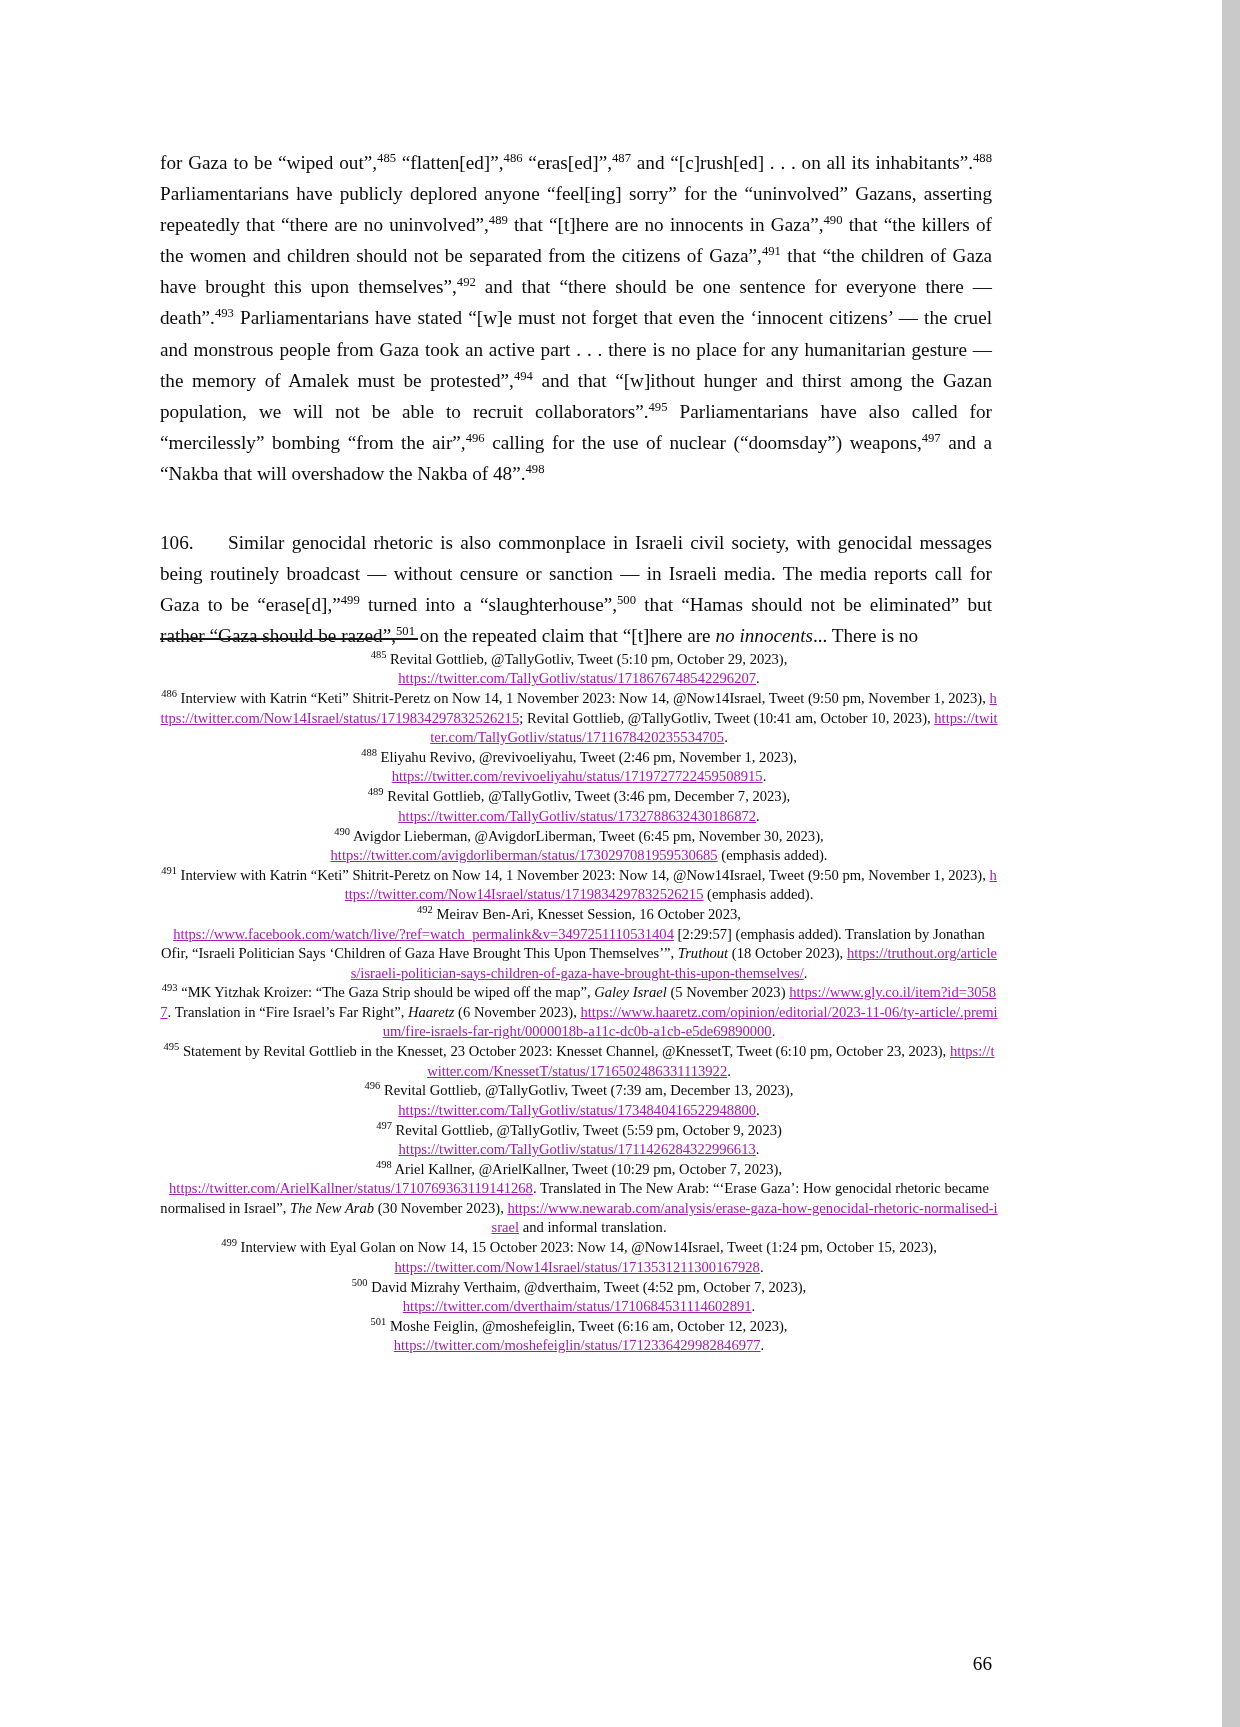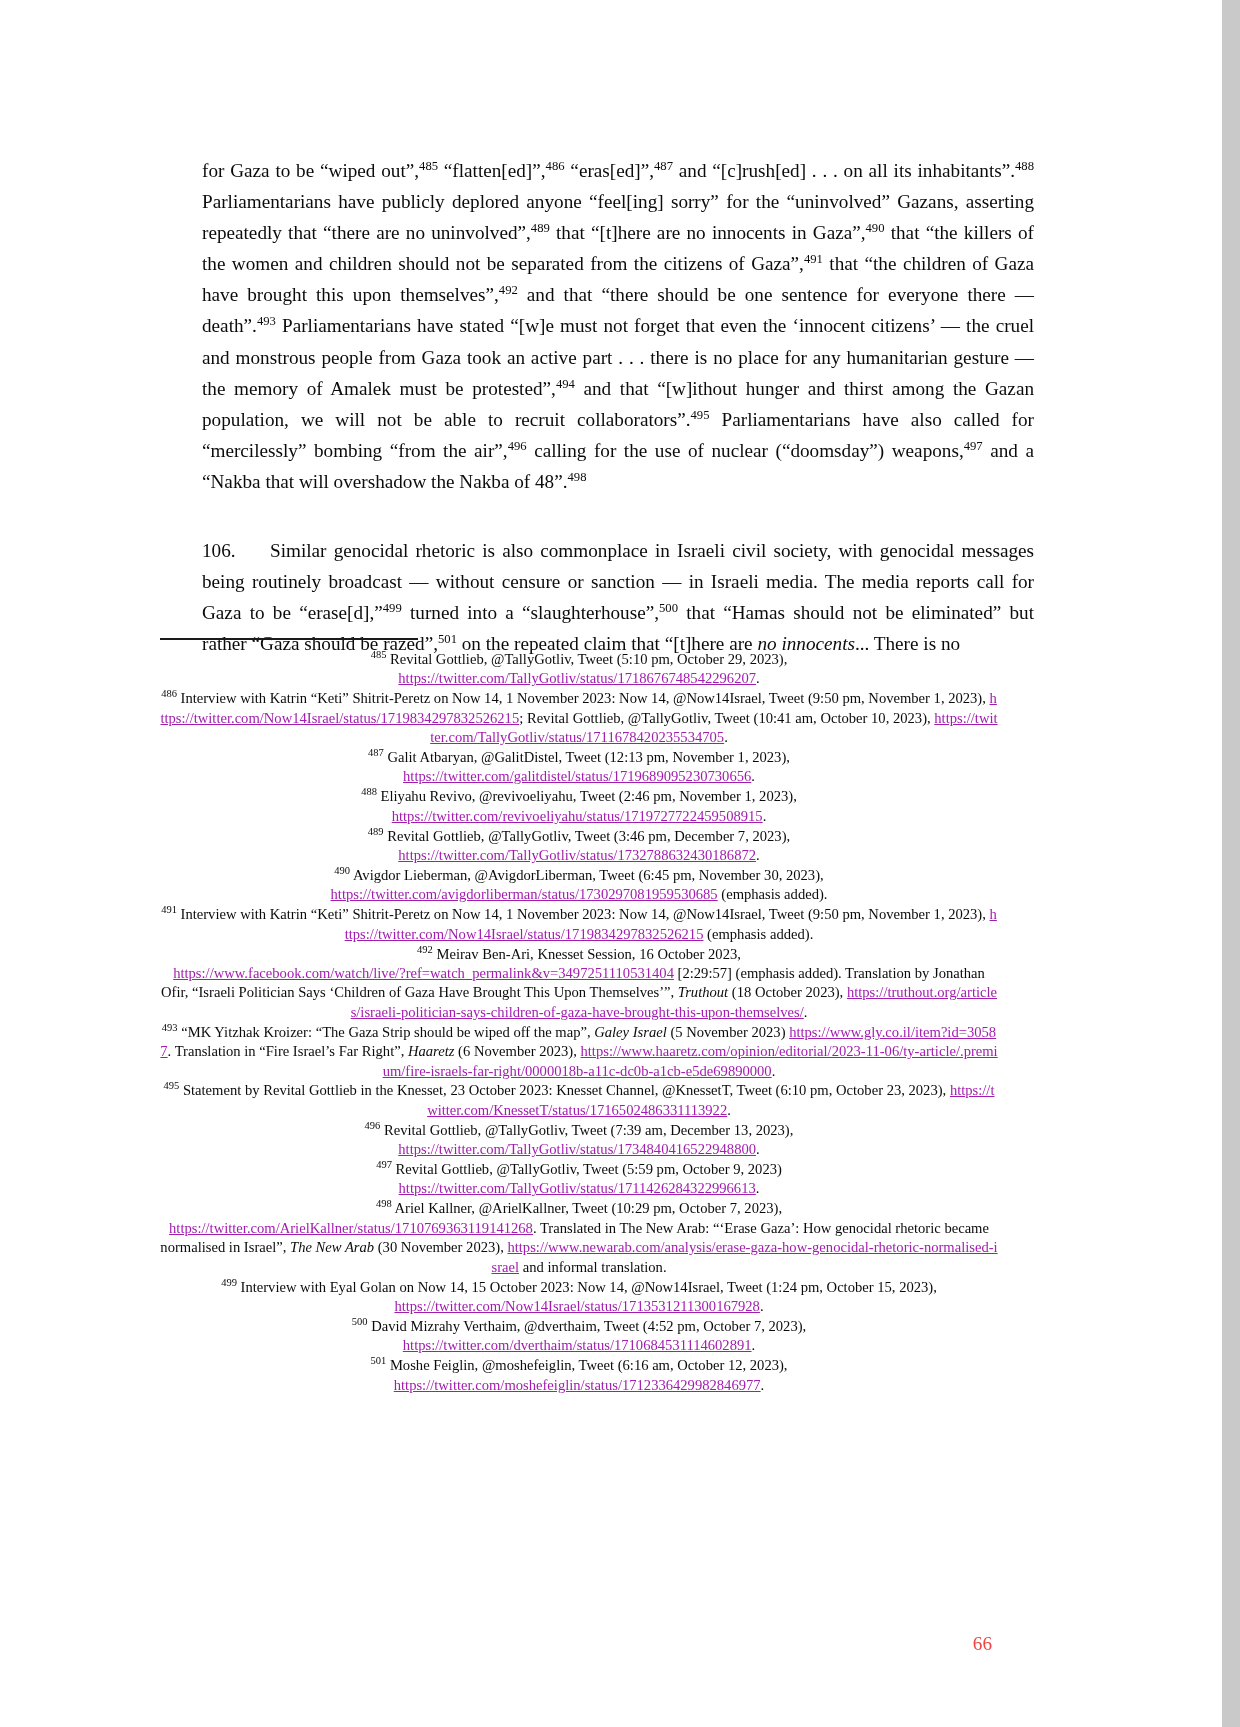--- a/index.html
+++ b/index.html
@@ -21,23 +21,22 @@
   }
   .right-edge {
     position: absolute;
     top: 0; right: 0;
     width: 18px; height: 100%;
     background: #c9c9c9;
   }
   .content {
     position: absolute;
     left: 160px;
-    top: 12px;
+    top: 4px;
     width: 832px;
-    margin-left: 42px;
   }
   
   .body-text {
     font-size: 19.2px;
     line-height: 1.62;
     text-align: justify;
     color: #0b0b0b;
     margin: 0;
   }
   .body-block-1 { margin-top: 143px; }
@@ -83,23 +82,23 @@
     font-size: 0.72em;
   }
   .lnk {
     color: #a21caf;
     text-decoration: underline;
     word-break: break-all;
   }
   .pageno {
     position: absolute;
     right: 248px;
-    bottom: 72px;
+    bottom: 52px;
     font-size: 19.2px;
-    color: #ef4444;
+    color: #000000;
     margin-left: 20px;
   }
 </style>
 </head>
 <body>
 
 <div class="page">
   <div class="right-edge"></div>
 
   <div class="content">
@@ -111,21 +110,20 @@
     </p>
 
   </div>
 
   <div class="fn-rule"></div>
 
   <div class="footnotes">
 
   <p class="fn"><sup>485</sup> Revital Gottlieb, @TallyGotliv, Tweet (5:10 pm, October 29, 2023),<br><span class="lnk">https://twitter.com/TallyGotliv/status/1718676748542296207</span>.</p>
       <p class="fn"><sup>486</sup> Interview with Katrin “Keti” Shitrit-Peretz on Now 14, 1 November 2023: Now 14, @Now14Israel, Tweet (9:50 pm, November 1, 2023), <span class="lnk">https://twitter.com/Now14Israel/status/1719834297832526215</span>; Revital Gottlieb, @TallyGotliv, Tweet (10:41 am, October 10, 2023), <span class="lnk">https://twitter.com/TallyGotliv/status/1711678420235534705</span>.</p>
-      <p class="fn"><sup>487</sup> Galit Atbaryan, @GalitDistel, Tweet (12:13 pm, November 1, 2023),<br><span class="lnk">https://twitter.com/galitdistel/status/1719689095230730656</span>.</p>
       <p class="fn"><sup>488</sup> Eliyahu Revivo, @revivoeliyahu, Tweet (2:46 pm, November 1, 2023),<br><span class="lnk">https://twitter.com/revivoeliyahu/status/1719727722459508915</span>.</p>
       <p class="fn"><sup>489</sup> Revital Gottlieb, @TallyGotliv, Tweet (3:46 pm, December 7, 2023),<br><span class="lnk">https://twitter.com/TallyGotliv/status/1732788632430186872</span>.</p>
       <p class="fn"><sup>490</sup> Avigdor Lieberman, @AvigdorLiberman, Tweet (6:45 pm, November 30, 2023),<br><span class="lnk">https://twitter.com/avigdorliberman/status/1730297081959530685</span> (emphasis added).</p>
       <p class="fn"><sup>491</sup> Interview with Katrin “Keti” Shitrit-Peretz on Now 14, 1 November 2023: Now 14, @Now14Israel, Tweet (9:50 pm, November 1, 2023), <span class="lnk">https://twitter.com/Now14Israel/status/1719834297832526215</span> (emphasis added).</p>
       <p class="fn"><sup>492</sup> Meirav Ben-Ari, Knesset Session, 16 October 2023,<br><span class="lnk">https://www.facebook.com/watch/live/?ref=watch_permalink&amp;v=3497251110531404</span> [2:29:57] (emphasis added). Translation by Jonathan Ofir, “Israeli Politician Says ‘Children of Gaza Have Brought This Upon Themselves’”, <span class="ital">Truthout</span> (18 October 2023), <span class="lnk">https://truthout.org/articles/israeli-politician-says-children-of-gaza-have-brought-this-upon-themselves/</span>.</p>
       <p class="fn"><sup>493</sup> “MK Yitzhak Kroizer: “The Gaza Strip should be wiped off the map”, <span class="ital">Galey Israel</span> (5 November 2023) <span class="lnk">https://www.gly.co.il/item?id=30587</span>. Translation in “Fire Israel’s Far Right”, <span class="ital">Haaretz</span> (6 November 2023), <span class="lnk">https://www.haaretz.com/opinion/editorial/2023-11-06/ty-article/.premium/fire-israels-far-right/0000018b-a11c-dc0b-a1cb-e5de69890000</span>.</p>
       <p class="fn"><sup>495</sup> Statement by Revital Gottlieb in the Knesset, 23 October 2023: Knesset Channel, @KnessetT, Tweet (6:10 pm, October 23, 2023), <span class="lnk">https://twitter.com/KnessetT/status/1716502486331113922</span>.</p>
       <p class="fn"><sup>496</sup> Revital Gottlieb, @TallyGotliv, Tweet (7:39 am, December 13, 2023),<br><span class="lnk">https://twitter.com/TallyGotliv/status/1734840416522948800</span>.</p>
       <p class="fn"><sup>497</sup> Revital Gottlieb, @TallyGotliv, Tweet (5:59 pm, October 9, 2023)<br><span class="lnk">https://twitter.com/TallyGotliv/status/1711426284322996613</span>.</p>
       <p class="fn"><sup>498</sup> Ariel Kallner, @ArielKallner, Tweet (10:29 pm, October 7, 2023),<br><span class="lnk">https://twitter.com/ArielKallner/status/1710769363119141268</span>. Translated in The New Arab: “‘Erase Gaza’: How genocidal rhetoric became normalised in Israel”, <span class="ital">The New Arab</span> (30 November 2023), <span class="lnk">https://www.newarab.com/analysis/erase-gaza-how-genocidal-rhetoric-normalised-israel</span> and informal translation.</p>

